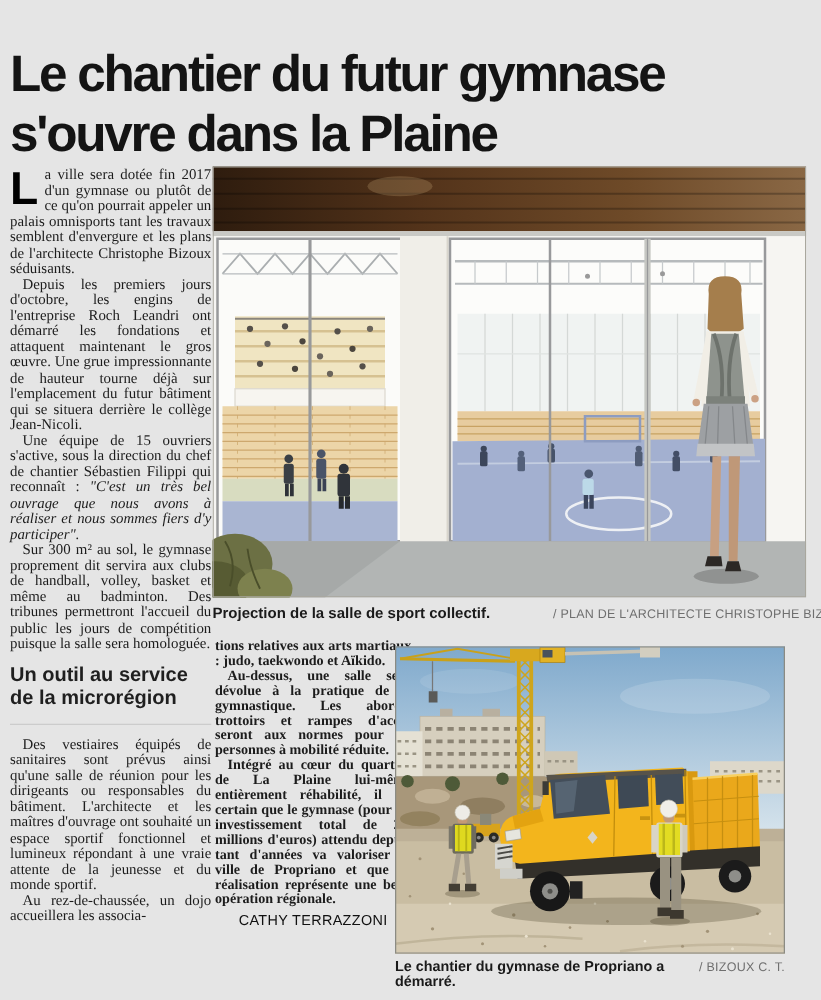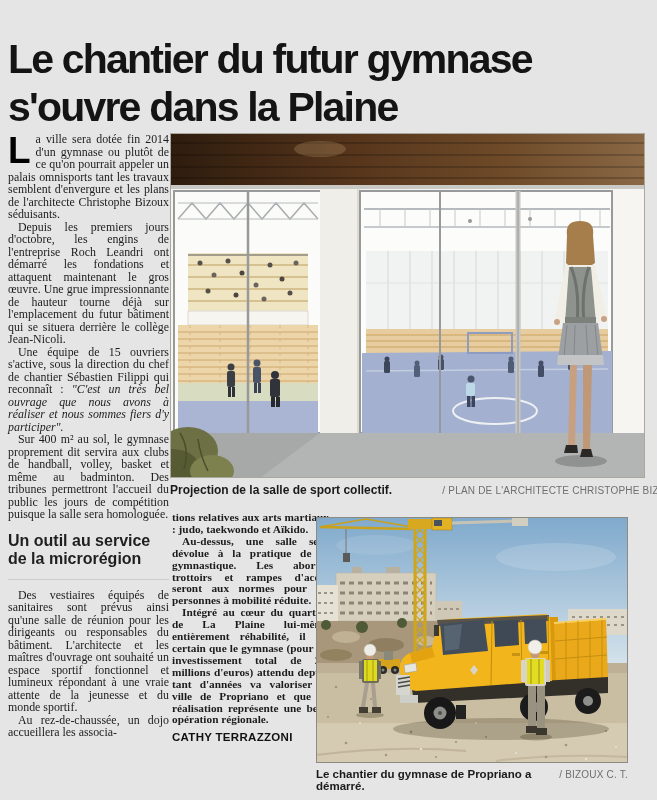--- a/index.html
+++ b/index.html
@@ -25,22 +25,22 @@
     float:left; font-family:"Liberation Sans", sans-serif; font-weight:700;
     font-size:37px; line-height:30px; padding:3px 5px 0 0; color:#000;
   }
   .quote { font-style:italic; }
   .subhead {
     font-family:"Liberation Sans", sans-serif; font-weight:700;
     font-size:16px; line-height:18px; color:#1f1f1f;
     margin:11px 0 9px 0; padding-bottom:11px; border-bottom:1px solid #cccccc;
   }
   .byline {
-    font-family:"Liberation Sans", sans-serif; font-weight:700;
-    font-size:11.5px; color:#111; text-align:left; margin-top:5px; letter-spacing:.3px;
+    font-family:"Liberation Sans", sans-serif; font-weight:400;
+    font-size:11.5px; color:#111; text-align:center; margin-top:5px; letter-spacing:.3px;
   }
   figure { margin:0; }
   .fig-top    { position:absolute; left:170px; top:133px; width:511px; }
   .fig-bottom { position:absolute; left:316px; top:517px; width:312px; }
   .fig-top svg, .fig-bottom svg { display:block; }
   .caption-row { display:flex; justify-content:space-between; align-items:baseline; margin-top:5px; }
   .caption {
     font-family:"Liberation Sans", sans-serif; font-weight:700;
     font-size:12px; color:#1a1a1a;
   }
@@ -54,24 +54,24 @@
 <body>
 
 <div class="page">
 
   <h1 class="headline">
     <span>Le chantier du futur gymnase</span>
     <span>s'ouvre dans la Plaine</span>
   </h1>
 
   <div class="col-left body-text">
-    <p><span class="dropcap">L</span><span>a ville sera dotée fin 2014 d'un gymnase ou plutôt de ce qu'on pourrait appeler un palais omnisports tant les travaux semblent d'envergure et les plans de l'architecte Christophe Bizoux séduisants.</span></p>
+    <p><span class="dropcap">L</span><span>a ville sera dotée fin 2017 d'un gymnase ou plutôt de ce qu'on pourrait appeler un palais omnisports tant les travaux semblent d'envergure et les plans de l'architecte Christophe Bizoux séduisants.</span></p>
     <p class="indent">Depuis les premiers jours d'octobre, les engins de l'entreprise Roch Leandri ont démarré les fondations et attaquent maintenant le gros œuvre. Une grue impressionnante de hauteur tourne déjà sur l'emplacement du futur bâtiment qui se situera derrière le collège Jean-Nicoli.</p>
     <p class="indent"><span>Une équipe de 15 ouvriers s'active, sous la direction du chef de chantier Sébastien Filippi qui reconnaît : </span><span class="quote">"C'est un très bel ouvrage que nous avons à réaliser et nous sommes fiers d'y participer".</span></p>
-    <p class="indent">Sur 400 m² au sol, le gymnase proprement dit servira aux clubs de handball, volley, basket et même au badminton. Des tribunes permettront l'accueil du public les jours de compétition puisque la salle sera homologuée.</p>
+    <p class="indent">Sur 300 m² au sol, le gymnase proprement dit servira aux clubs de handball, volley, basket et même au badminton. Des tribunes permettront l'accueil du public les jours de compétition puisque la salle sera homologuée.</p>
     <h2 class="subhead">Un outil au service de la microrégion</h2>
     <p class="indent">Des vestiaires équipés de sanitaires sont prévus ainsi qu'une salle de réunion pour les dirigeants ou responsables du bâtiment. L'architecte et les maîtres d'ouvrage ont souhaité un espace sportif fonctionnel et lumineux répondant à une vraie attente de la jeunesse et du monde sportif.</p>
     <p class="indent">Au rez-de-chaussée, un dojo accueillera les associa-</p>
   </div>
 
   <figure class="fig-top">
     <svg width="475" height="345" viewBox="0 0 475 345">
       <defs>
         <linearGradient id="woodg" x1="0" y1="0" x2="1" y2="0">
           <stop offset="0" stop-color="#2e1c0e"></stop>

